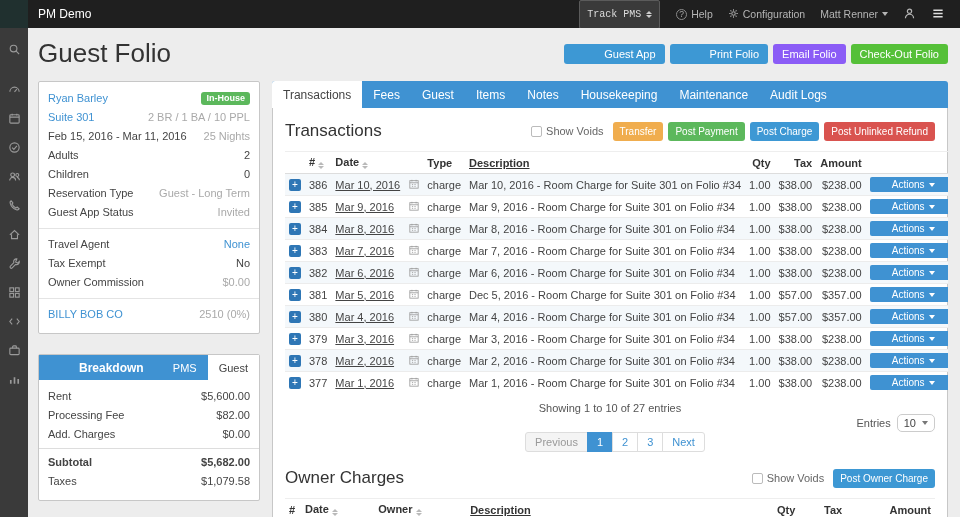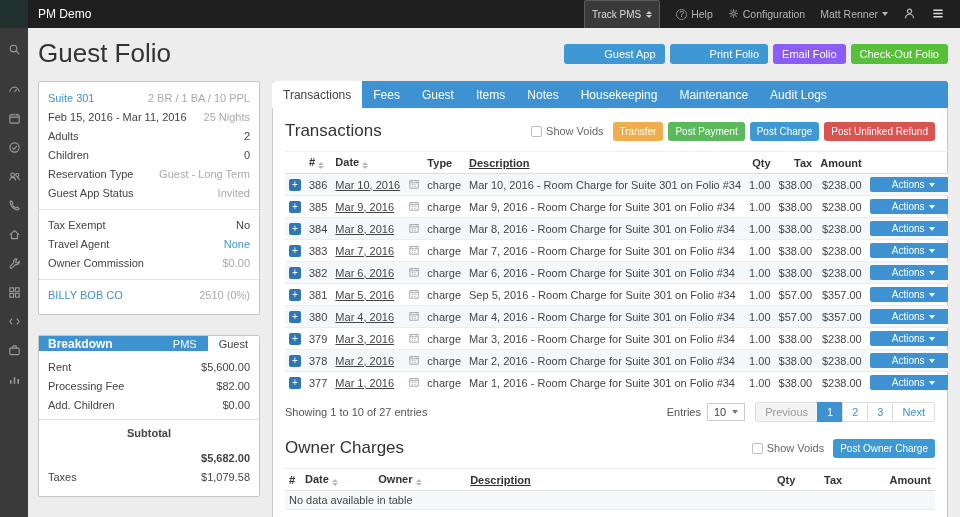--- a/index.html
+++ b/index.html
@@ -5,21 +5,21 @@
   *{margin:0;padding:0;box-sizing:border-box;}
   body{width:960px;height:517px;font-family:"Liberation Sans","DejaVu Sans",sans-serif;background:#e9e9e9;color:#333;overflow:hidden;}
   [data-interactable="true"]{cursor:pointer;}
   .app{width:960px;height:517px;display:flex;flex-direction:column;overflow:hidden;background:#ededed;}
 
   
   .topbar{height:28px;flex:0 0 28px;background:#1f1f1f;display:flex;align-items:center;color:#ccc;}
   .logo-box{width:28px;height:28px;flex:0 0 28px;background:#20302f;}
   .brand{color:#fff;font-size:12px;margin-left:10px;}
   .topbar-right{margin-left:auto;display:flex;align-items:center;height:100%;}
-  .trackpms-btn{background:#3a3a3a;border:1px solid #5b5b5b;color:#ddd;font-size:10px;padding:8px 7px;border-radius:2px;display:flex;align-items:center;gap:5px;margin-right:16px;font-family:Liberation Sans, sans-serif;}
+  .trackpms-btn{background:#3a3a3a;border:1px solid #5b5b5b;color:#ddd;font-size:10px;padding:8px 7px;border-radius:2px;display:flex;align-items:center;gap:5px;margin-right:16px;font-family:Liberation Mono, monospace;}
   .top-item{display:flex;align-items:center;gap:4px;font-size:10.5px;color:#b5b5b5;margin-right:15px;}
   .help-circle{font-size:8.5px;border:1px solid #8a8a8a;border-radius:50%;width:11px;height:11px;line-height:9px;text-align:center;display:inline-block;color:#aaa;}
   .caret{width:0;height:0;border-left:3.5px solid transparent;border-right:3.5px solid transparent;border-top:4px solid #b5b5b5;display:inline-block;}
   .sorticon{display:inline-flex;flex-direction:column;gap:1px;vertical-align:1px;}
   .sorticon i{width:0;height:0;border-left:3px solid transparent;border-right:3px solid transparent;display:block;}
   .sorticon .up{border-bottom:3.5px solid #b9b9b9;}
   .sorticon .down{border-top:3.5px solid #b9b9b9;}
   .sorticon.light .up{border-bottom-color:#ccc;}
   .sorticon.light .down{border-top-color:#ccc;}
 
@@ -50,23 +50,23 @@
   
   .card{background:#fff;border:1px solid #c7c7c7;border-radius:2px;}
   .card-head{background:#3f92d2;color:#fff;font-size:12px;font-weight:bold;padding:0 9px;height:25px;display:flex;align-items:center;}
   .badge-green{background:#5cb85c;color:#fff;font-size:9px;font-weight:bold;padding:2px 5px;border-radius:3px;margin-left:auto;line-height:1;}
   .card-body{padding:7px 9px 9px;}
   .gi-row{display:flex;align-items:center;font-size:11px;line-height:19px;color:#444;white-space:nowrap;gap:6px;}
   .gi-value{margin-left:auto;}
   .link{color:#3f92d2;}
   .muted{color:#a9a9a9;}
   .gi-divider{border-top:1px solid #e4e4e4;margin:6px -9px;}
-  .bold{font-weight:bold;flex-direction:column;}
-
-  .bd-head{background:#3f92d2;color:#fff;font-size:12px;font-weight:bold;display:flex;align-items:stretch;height:15px;}
+  .bold{font-weight:bold;}
+
+  .bd-head{background:#3f92d2;color:#fff;font-size:12px;font-weight:bold;display:flex;align-items:stretch;height:25px;padding-left:31px;}
   .bd-title{display:flex;align-items:center;padding:0 9px;}
   .bd-tabs{margin-left:auto;display:flex;}
   .bd-tab{padding:0 11px;font-size:11px;font-weight:normal;color:#fff;display:flex;align-items:center;}
   .bd-tab.active{background:#fff;color:#444;}
   .bd-sep{border-top:1px solid #ddd;margin:4px -9px;}
 
   
   .tabbar{background:#3f92d2;border-radius:3px 3px 0 0;display:flex;height:27px;align-items:stretch;overflow:hidden;}
   .ftab{color:#fff;font-size:12px;padding:0 11px;display:flex;align-items:center;}
   .ftab.active{background:#fff;color:#444;}
@@ -89,23 +89,23 @@
   .c-exp{width:16px;}
   .expand-btn{width:12px;height:12px;background:#2e76b5;border-radius:2px;color:#fff;display:inline-flex;align-items:center;justify-content:center;font-size:10px;line-height:1;}
   .date-wrap{display:flex;align-items:center;justify-content:space-between;gap:6px;min-width:84px;text-decoration:underline;}
   .amount{color:#53ae49;}
   .actions-btn{background:#3f92d2;border:none;color:#fff;font-size:10px;padding:2px 22px;border-radius:2px;display:inline-flex;align-items:center;gap:4px;font-family:inherit;}
   .actions-btn .caret{border-top-color:#fff;}
   .empty-cell{padding:6px 6px;color:#444;border-bottom:1px solid #ececec;}
   table.owner tbody tr{background:#fff;}
 
   
-  .tx-footer{display:flex;align-items:center;margin:9px 0 6px;font-size:11px;color:#555;}
+  .tx-footer{display:flex;align-items:center;margin:9px 0 6px;font-size:11px;color:#555;flex-direction:column;}
   .entries{margin-left:auto;display:flex;align-items:center;gap:6px;}
-  .select{border:1px solid #ccc;border-radius:0;padding:2px 6px;font-size:11px;display:flex;align-items:center;gap:6px;background:#fff;color:#444;}
+  .select{border:1px solid #ccc;border-radius:5px;padding:2px 6px;font-size:11px;display:flex;align-items:center;gap:6px;background:#fff;color:#444;}
   .select .caret{border-top-color:#777;}
   .pager{display:flex;margin-left:10px;}
   .page-btn{border:1px solid #ddd;background:#fff;color:#3f92d2;font-size:11px;padding:3px 9px;margin-left:-1px;font-family:inherit;}
   .pager button:first-of-type{border-radius:3px 0 0 3px;margin-left:0;}
   .pager button:last-of-type{border-radius:0 3px 3px 0;}
   .page-btn.disabled{color:#999;background:#f4f4f4;}
   .page-btn.active{background:#3f92d2;border-color:#3f92d2;color:#fff;}
 
   .owner-sect{margin-top:16px;}
 </style>
@@ -248,20 +248,24 @@
         </div>
       </div>
 
       <div class="columns">
 
         <div class="left-col" data-interactable="false">
 
           <section class="card" data-interactable="false">
             <div class="card-body" data-interactable="false">
               <div class="gi-row" data-interactable="false">
+                <span class="link" data-interactable="true">Ryan Barley</span>
+                <span class="badge-green" data-interactable="false">In-House</span>
+              </div>
+              <div class="gi-row" data-interactable="false">
                 <span class="link" data-interactable="true">Suite 301</span>
                 <span class="gi-value muted" data-interactable="false">2 BR / 1 BA / 10 PPL</span>
               </div>
               <div class="gi-row" data-interactable="false">
                 <span data-interactable="false">Feb 15, 2016 - Mar 11, 2016</span>
                 <span class="gi-value muted" data-interactable="false">25 Nights</span>
               </div>
 
                 <div class="gi-row" data-interactable="false">
                   <span data-interactable="false">Adults</span>
@@ -279,27 +283,27 @@
                 </div>
 
                 <div class="gi-row" data-interactable="false">
                   <span data-interactable="false">Guest App Status</span>
                   <span class="gi-value muted" data-interactable="false">Invited</span>
                 </div>
 
               <div class="gi-divider" data-interactable="false"></div>
 
                 <div class="gi-row" data-interactable="false">
+                  <span data-interactable="false">Travel Agent</span>
+                  <span class="gi-value link" data-interactable="false">None</span>
+                </div>
+
+                <div class="gi-row" data-interactable="false">
                   <span data-interactable="false">Tax Exempt</span>
                   <span class="gi-value" data-interactable="false">No</span>
-                </div>
-
-                <div class="gi-row" data-interactable="false">
-                  <span data-interactable="false">Travel Agent</span>
-                  <span class="gi-value link" data-interactable="false">None</span>
                 </div>
 
                 <div class="gi-row" data-interactable="false">
                   <span data-interactable="false">Owner Commission</span>
                   <span class="gi-value muted" data-interactable="false">$0.00</span>
                 </div>
 
               <div class="gi-divider" data-interactable="false"></div>
               <div class="gi-row" data-interactable="false">
                 <span class="link" data-interactable="true">BILLY BOB CO</span>
@@ -325,21 +329,21 @@
                   <span data-interactable="false">Rent</span>
                   <span class="gi-value" data-interactable="false">$5,600.00</span>
                 </div>
 
                 <div class="gi-row" data-interactable="false">
                   <span data-interactable="false">Processing Fee</span>
                   <span class="gi-value" data-interactable="false">$82.00</span>
                 </div>
 
                 <div class="gi-row" data-interactable="false">
-                  <span data-interactable="false">Add. Children</span>
+                  <span data-interactable="false">Add. Charges</span>
                   <span class="gi-value" data-interactable="false">$0.00</span>
                 </div>
 
               <div class="bd-sep" data-interactable="false"></div>
               <div class="gi-row bold" data-interactable="false">
                 <span data-interactable="false">Subtotal</span>
                 <span class="gi-value" data-interactable="false">$5,682.00</span>
               </div>
               <div class="gi-row" data-interactable="false">
                 <span data-interactable="false">Taxes</span>
@@ -542,21 +546,21 @@
                       <td>
                         <span class="date-wrap">
                           <span data-interactable="false">Mar 5, 2016</span>
                           <span data-interactable="false"><svg width="10" height="10" viewBox="0 0 12 12" fill="none" stroke="#9a9a9a" stroke-width="1">
                               <rect x="1" y="2" width="10" height="9"></rect>
                               <path d="M1 4.5h10M3.5 1v2M8.5 1v2M3.5 6.5h1.5M6.5 6.5h1.5M3.5 8.8h1.5M6.5 8.8h1.5"></path>
                             </svg></span>
                         </span>
                       </td>
                       <td data-interactable="false">charge</td>
-                      <td data-interactable="false">Sep 5, 2016 - Room Charge for Suite 301 on Folio #34</td>
+                      <td data-interactable="false">Dec 5, 2016 - Room Charge for Suite 301 on Folio #34</td>
                       <td class="r" data-interactable="false">1.00</td>
                       <td class="r" data-interactable="false">$57.00</td>
                       <td class="r amount" data-interactable="false">$357.00</td>
                       <td class="r"><button class="actions-btn" data-interactable="true">
                           <span data-interactable="false">Actions</span>
                           <span class="caret" data-interactable="false"></span>
                         </button></td>
                     </tr>
 
                     <tr data-interactable="false">

